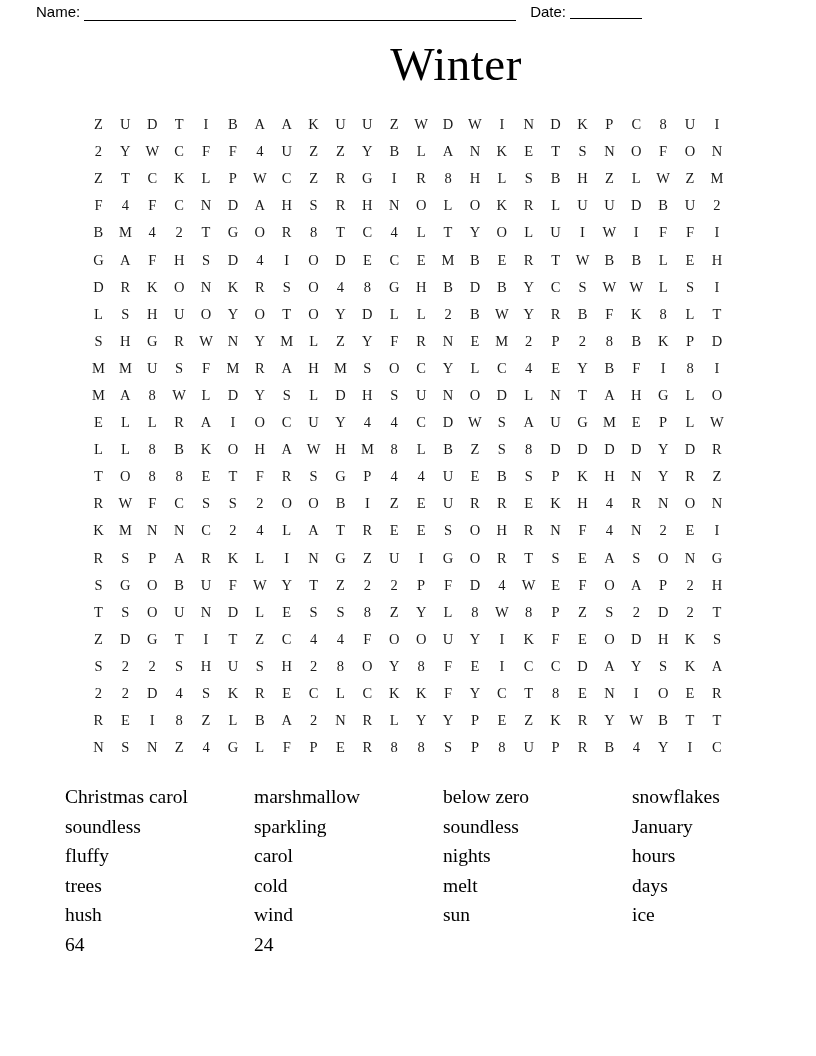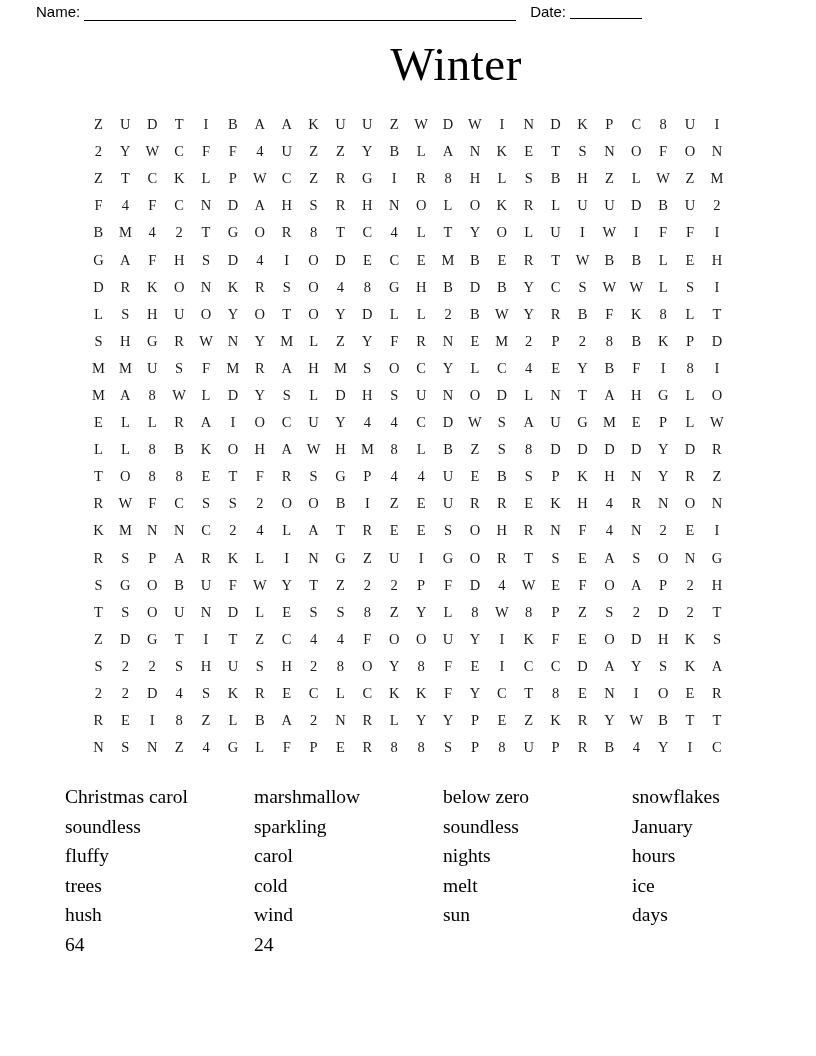--- a/index.html
+++ b/index.html
@@ -778,16 +778,16 @@
       <div class="word-item">below zero</div>
       <div class="word-item">soundless</div>
       <div class="word-item">nights</div>
       <div class="word-item">melt</div>
       <div class="word-item">sun</div>
     </div>
     <div class="word-col">
       <div class="word-item">snowflakes</div>
       <div class="word-item">January</div>
       <div class="word-item">hours</div>
+      <div class="word-item">days</div>
       <div class="word-item">ice</div>
-      <div class="word-item">days</div>
     </div>
   </div>
 
 </body></html>

